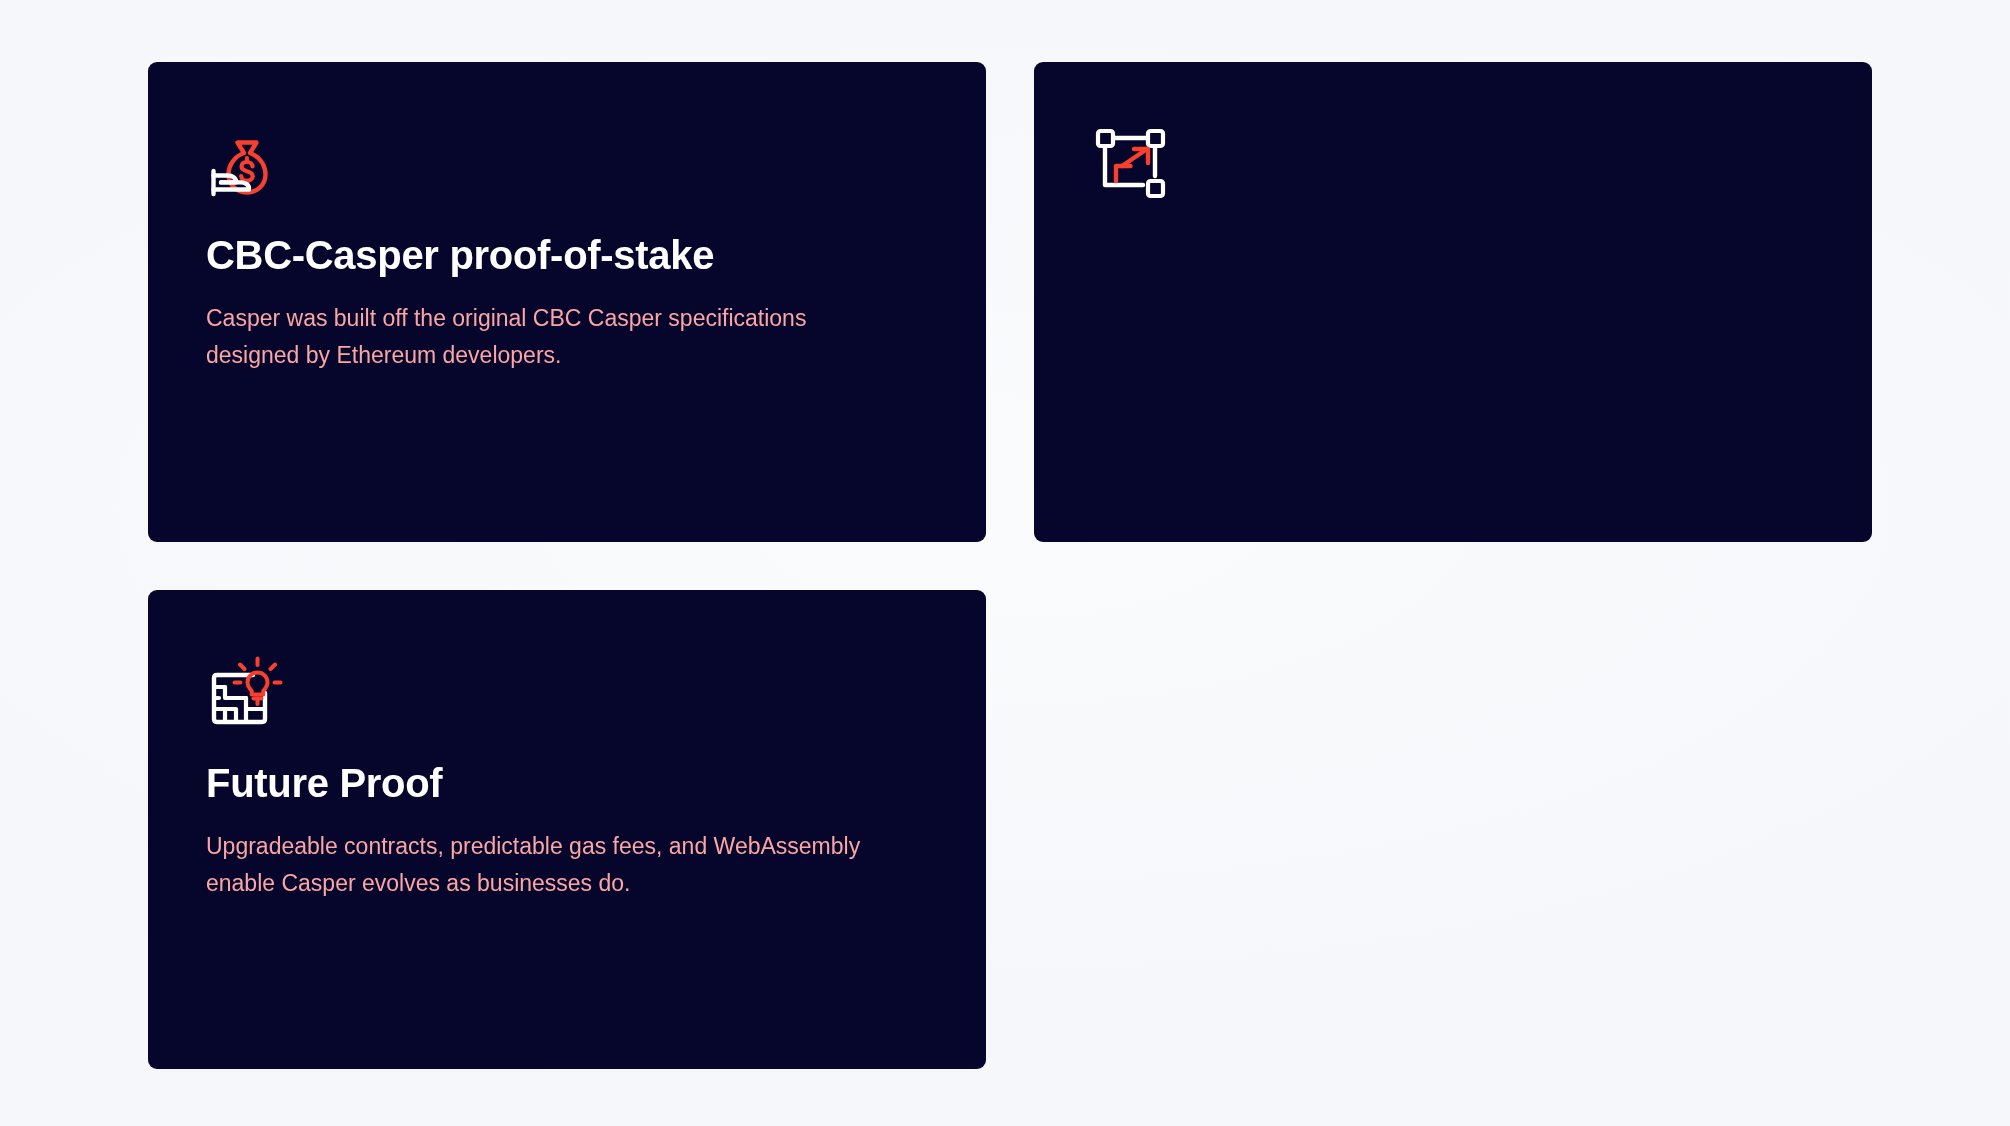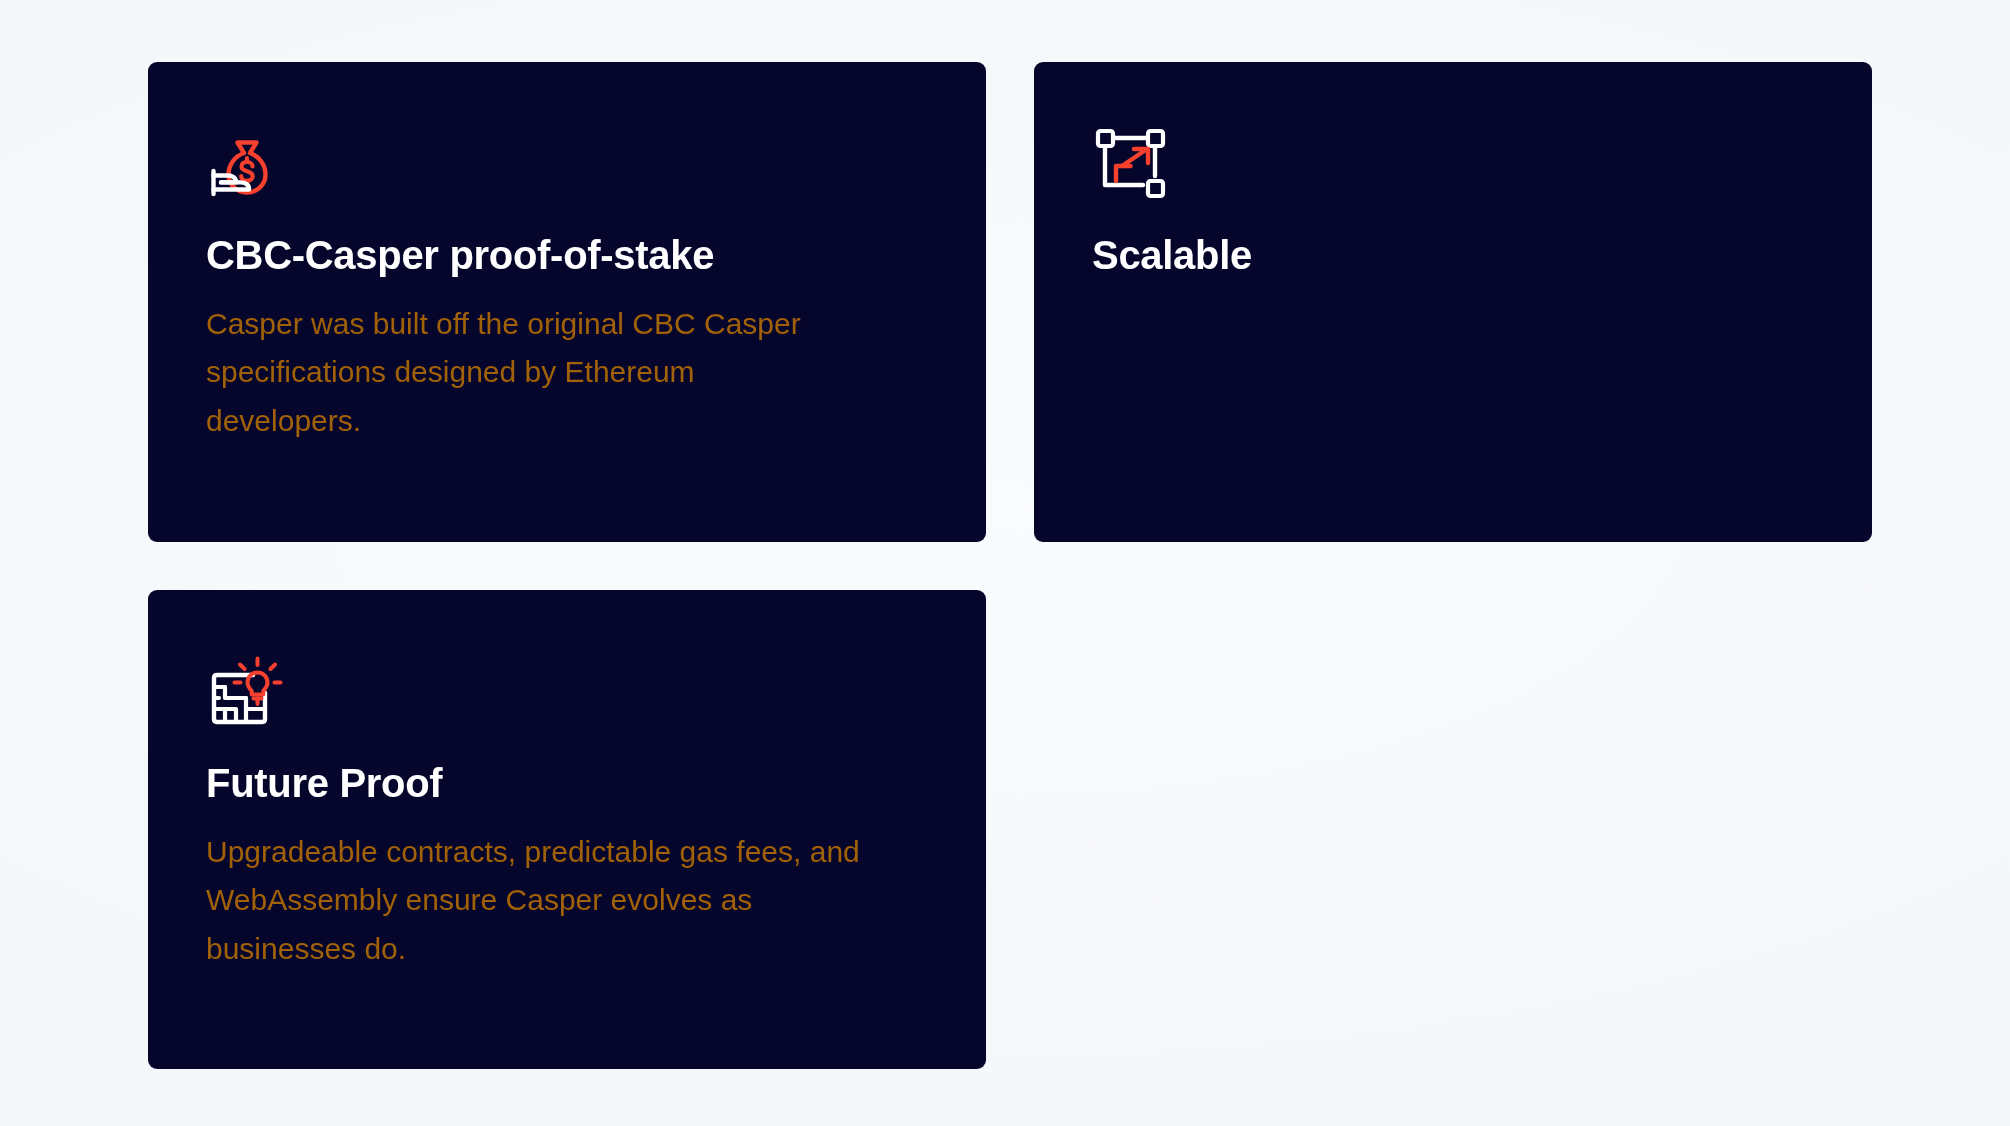--- a/index.html
+++ b/index.html
@@ -61,22 +61,22 @@
     color: #ffffff;
     font-size: 40px;
     font-weight: 700;
     line-height: 1.12;
     letter-spacing: -0.3px;
     margin: 0 0 22px 0;
     font-family: "Liberation Sans", sans-serif;
   }
 
   .card-body {
-    color: #a16207;
-    font-size: 30px;
+    color: #fca5a5;
+    font-size: 23px;
     font-weight: 400;
     line-height: 1.62;
     margin: 0;
     max-width: 690px;
     font-family: "Liberation Sans", sans-serif;
   }
   .card-body.narrow { max-width: 640px; }
 </style>
 </head>
 <body>
@@ -113,21 +113,20 @@
 
           <rect x="6" y="6" width="15" height="15" rx="2.5" stroke="#ffffff" stroke-width="4.2" fill="#06052b"></rect>
           <rect x="56" y="6" width="15" height="15" rx="2.5" stroke="#ffffff" stroke-width="4.2" fill="#06052b"></rect>
           <rect x="56" y="56" width="15" height="15" rx="2.5" stroke="#ffffff" stroke-width="4.2" fill="#06052b"></rect>
 
           <path d="M24 56 L24 41 L38.5 41" stroke="#f8402e" stroke-width="4.4" stroke-linecap="round" stroke-linejoin="round" fill="none"></path>
           <path d="M30 41 L55 24" stroke="#f8402e" stroke-width="4.4" stroke-linecap="round"></path>
           <path d="M42 24 L56 24 L56 38" stroke="#f8402e" stroke-width="4.4" stroke-linecap="round" stroke-linejoin="round" fill="none"></path>
         </svg>
       </span>
-      <h3 class="card-title">Scalable</h3>
     </div>
 
     <div class="feature-card">
       <span class="card-icon">
         <svg width="78" height="78" viewBox="0 0 78 78" fill="none" aria-hidden="true">
 
           <path d="M47 22 L11 22 C9 22 8 23 8 25 L8 66 C8 68 9 69 11 69 L56 69 C58 69 59 68 59 66 L59 40" stroke="#ffffff" stroke-width="4.4" stroke-linecap="round" stroke-linejoin="round" fill="none"></path>
 
           <path d="M8 34 L19 34" stroke="#ffffff" stroke-width="4.2" stroke-linecap="round"></path>
           <path d="M19 34 L19 45 L40 45" stroke="#ffffff" stroke-width="4.2" stroke-linecap="round" stroke-linejoin="round" fill="none"></path>
@@ -138,17 +137,17 @@
           <path d="M40 45 L40 69" stroke="#ffffff" stroke-width="4.2" stroke-linecap="round"></path>
 
           <path d="M41.5 29.5 C41.5 23.9 45.9 19.5 51.5 19.5 C57.1 19.5 61.5 23.9 61.5 29.5 C61.5 33.1 59.4 35.6 57.3 37.8 L57.3 41.5 L45.7 41.5 L45.7 37.8 C43.6 35.6 41.5 33.1 41.5 29.5 Z" stroke="#f8402e" stroke-width="4" stroke-linejoin="round" fill="none"></path>
           <path d="M47.5 45.5 L55.5 45.5" stroke="#f8402e" stroke-width="4" stroke-linecap="round"></path>
           <path d="M51.5 45.5 L51.5 51" stroke="#f8402e" stroke-width="4" stroke-linecap="round"></path>
 
           <path d="M51.5 5.5 L51.5 12 M34.5 29.5 L28.5 29.5 M68.5 29.5 L74.5 29.5 M38.5 16 L34 11.5 M64.5 16 L69 11.5" stroke="#f8402e" stroke-width="4" stroke-linecap="round"></path>
         </svg>
       </span>
       <h3 class="card-title">Future Proof</h3>
-      <p class="card-body">Upgradeable contracts, predictable gas fees, and WebAssembly ensure Casper evolves as businesses do.</p>
+      <p class="card-body">Upgradeable contracts, predictable gas fees, and WebAssembly enable Casper evolves as businesses do.</p>
     </div>
 
   </div>
 </div>
 
 </body></html>

